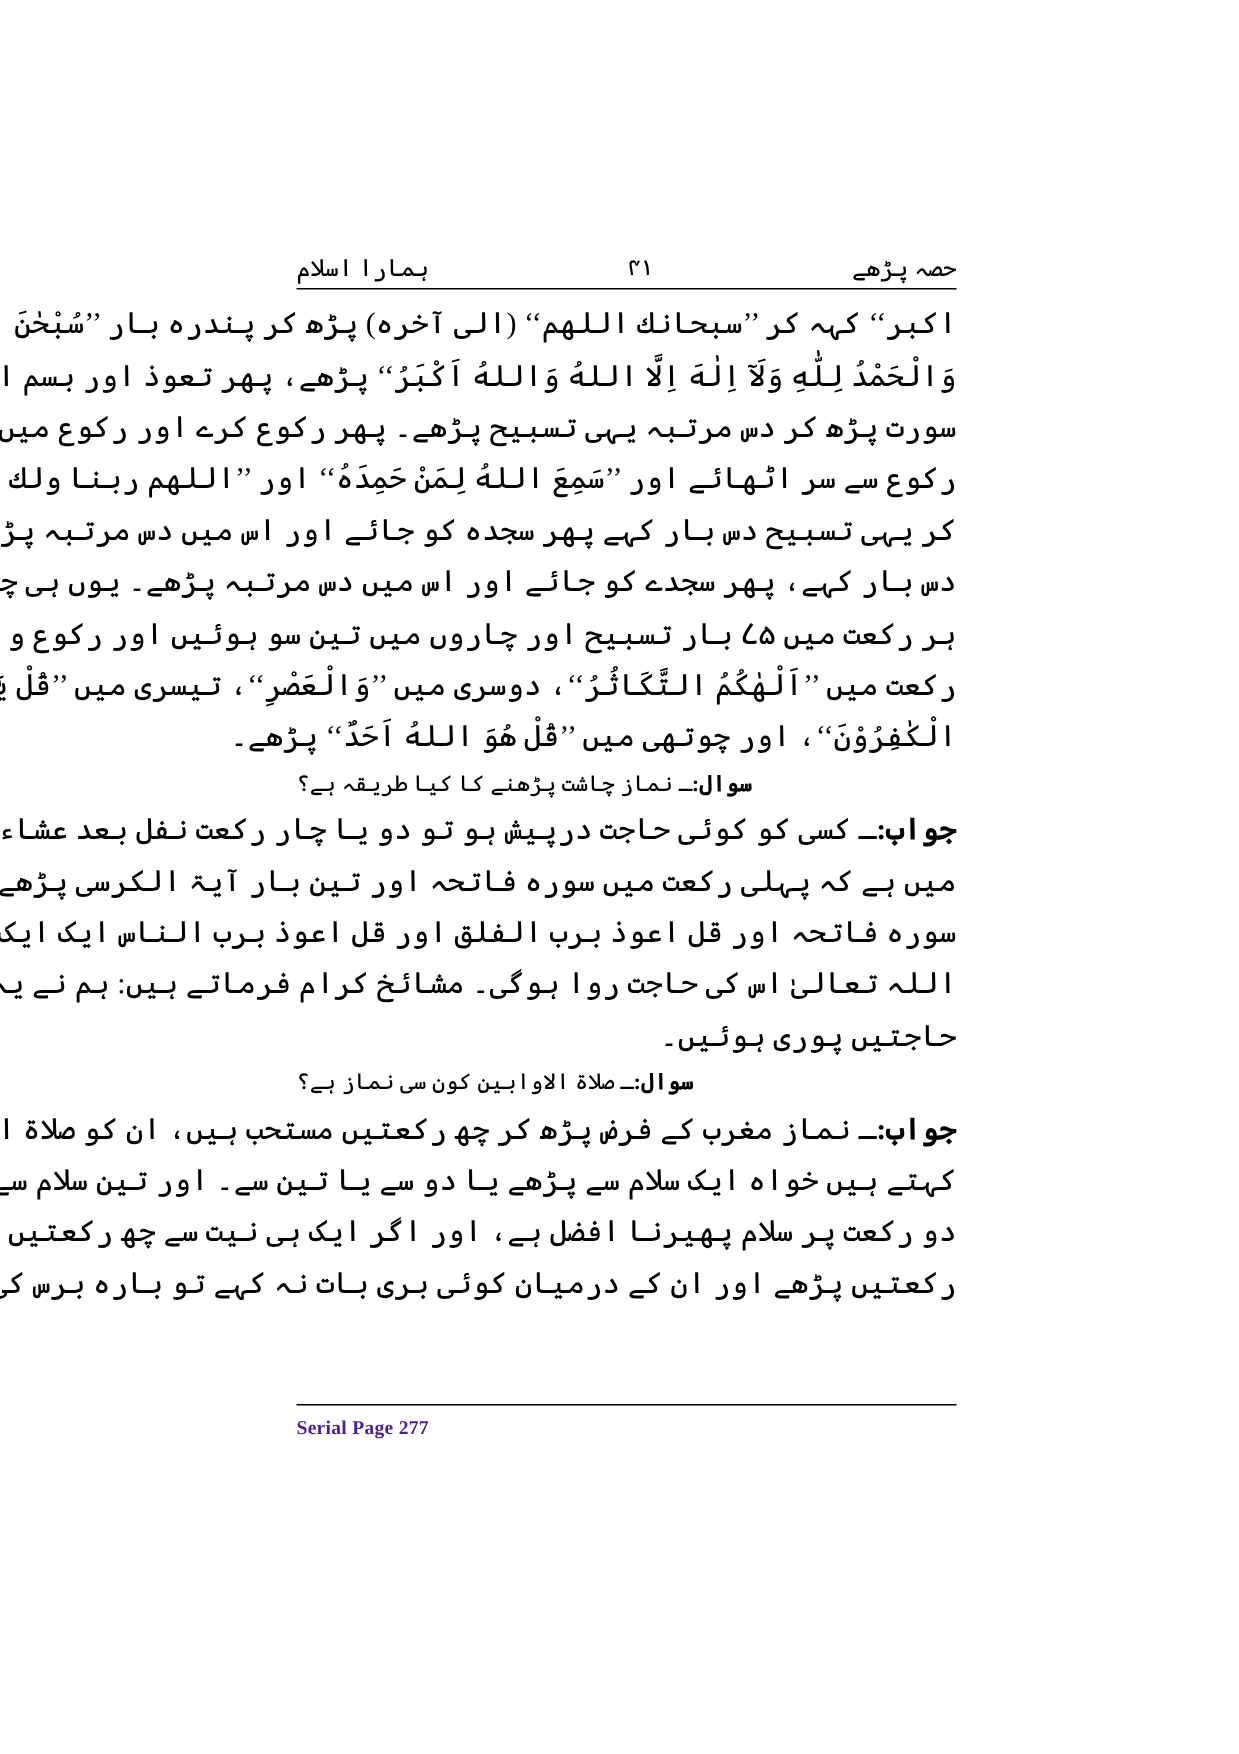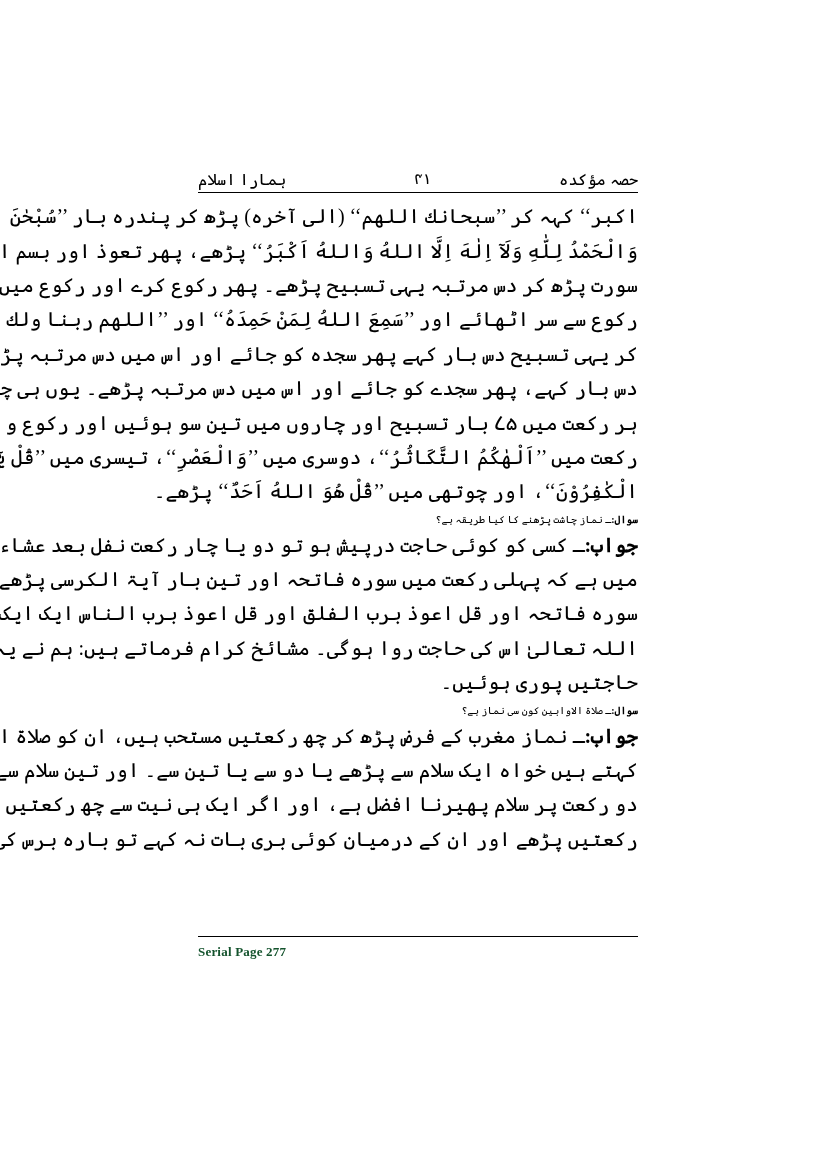--- a/index.html
+++ b/index.html
@@ -63,57 +63,57 @@
   }
   .para {
     margin: 0 0 1px 0;
   }
   .right-line {
     text-align: right;
     text-align-last: right;
     white-space: nowrap;
   }
   .qline {
-    font-size: 10px;
+    font-size: 15px;
     line-height: 1.7;
     margin: 2px 0 0 0;
-    text-align: right;
+    text-align: left;
     direction: rtl;
     white-space: nowrap;
   }
   .label-bold {
     font-weight: bold;
   }
   
   .footer {
     position: absolute;
     left: 198px;
     top: 928px;
     width: 440px;
     direction: ltr;
   }
   .footer-text {
     font-family: "Liberation Serif", serif;
     font-size: 13px;
     font-weight: bold;
-    color: #14532d;
+    color: #4c1d95;
     letter-spacing: 0.2px;
     padding-top: 3px;
     text-align: left;
   }
 </style>
 </head>
 <body>
 
 <div class="page">
 
   <div class="content">
 
     <div class="header-row">
-      <span class="header-left">حصہ مؤکدہ</span>
+      <span class="header-left">حصہ پڑھے</span>
       <span class="header-center">۴۱</span>
       <span class="header-right">ہمارا اسلام</span>
     </div>
     <hr class="rule">
 
     <div class="para">
       <div class="body-line">اکبر‘‘ کہہ کر ’’سبحانك اللهم‘‘ (الی آخرہ) پڑھ کر پندرہ بار ’’سُبْحٰنَ اللهِ</div>
       <div class="body-line">وَالْحَمْدُ لِلّٰهِ وَلَآ اِلٰهَ اِلَّا اللهُ وَاللهُ اَكْبَرُ‘‘ پڑھے، پھر تعوذ اور بسم اللہ اور الحمد شریف اور</div>
       <div class="body-line">سورت پڑھ کر دس مرتبہ یہی تسبیح پڑھے۔ پھر رکوع کرے اور رکوع میں دس بار پڑھے پھر</div>
       <div class="body-line">رکوع سے سر اٹھائے اور ’’سَمِعَ اللهُ لِمَنْ حَمِدَهُ‘‘ اور ’’اللهم ربنا ولك الحمد‘‘ کہہ</div>

